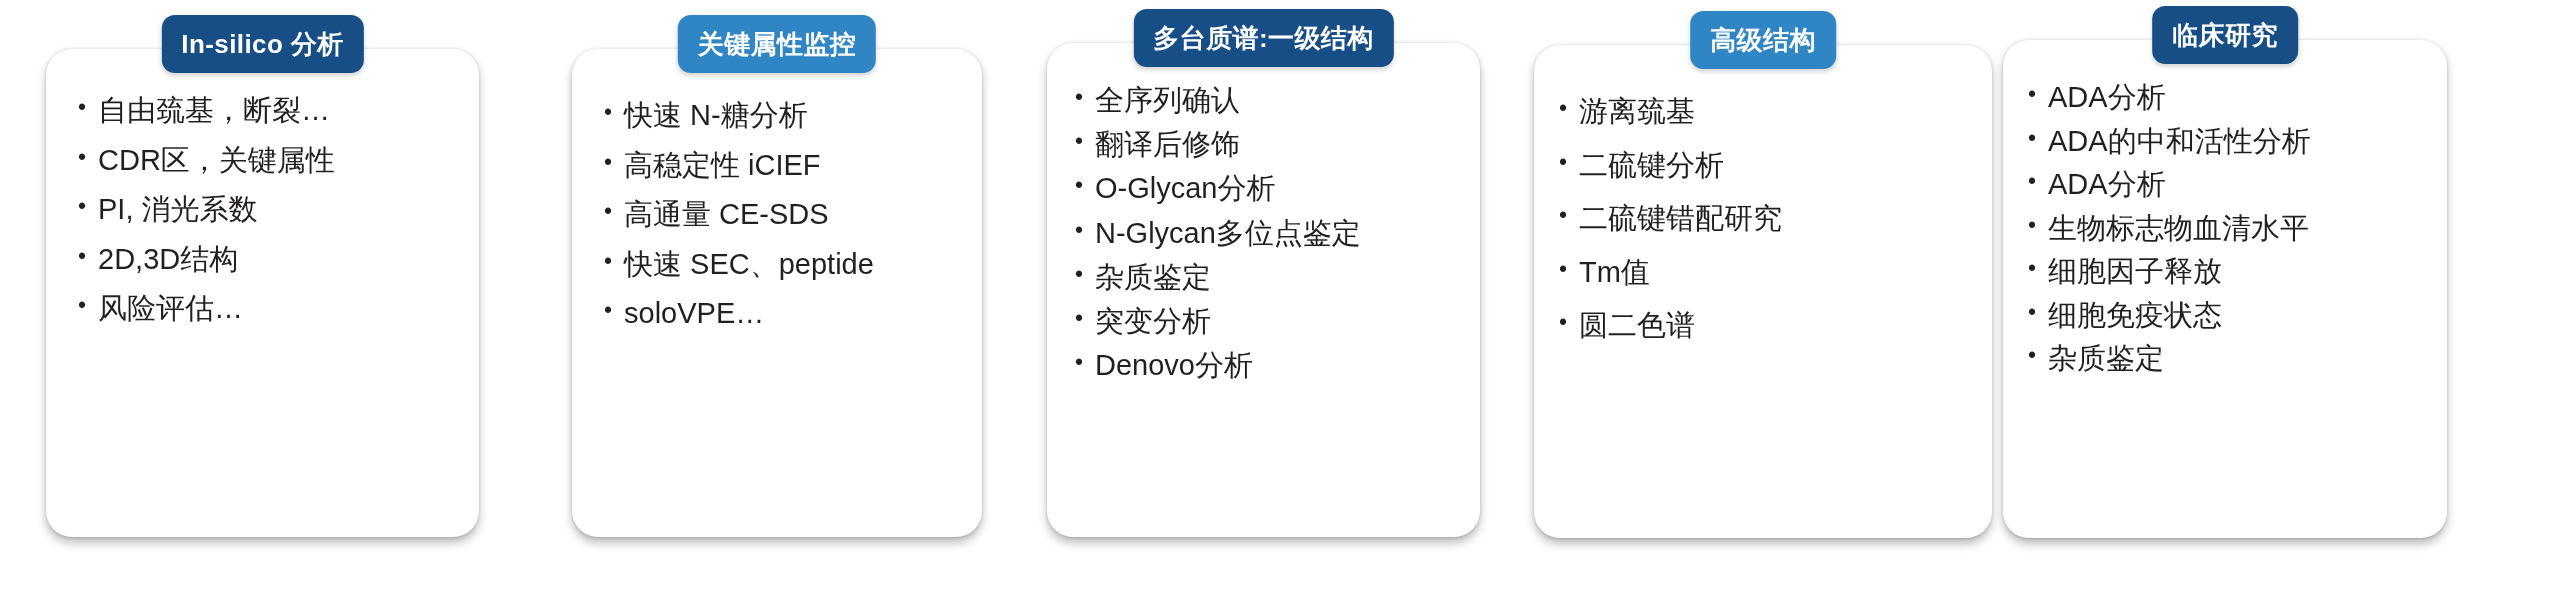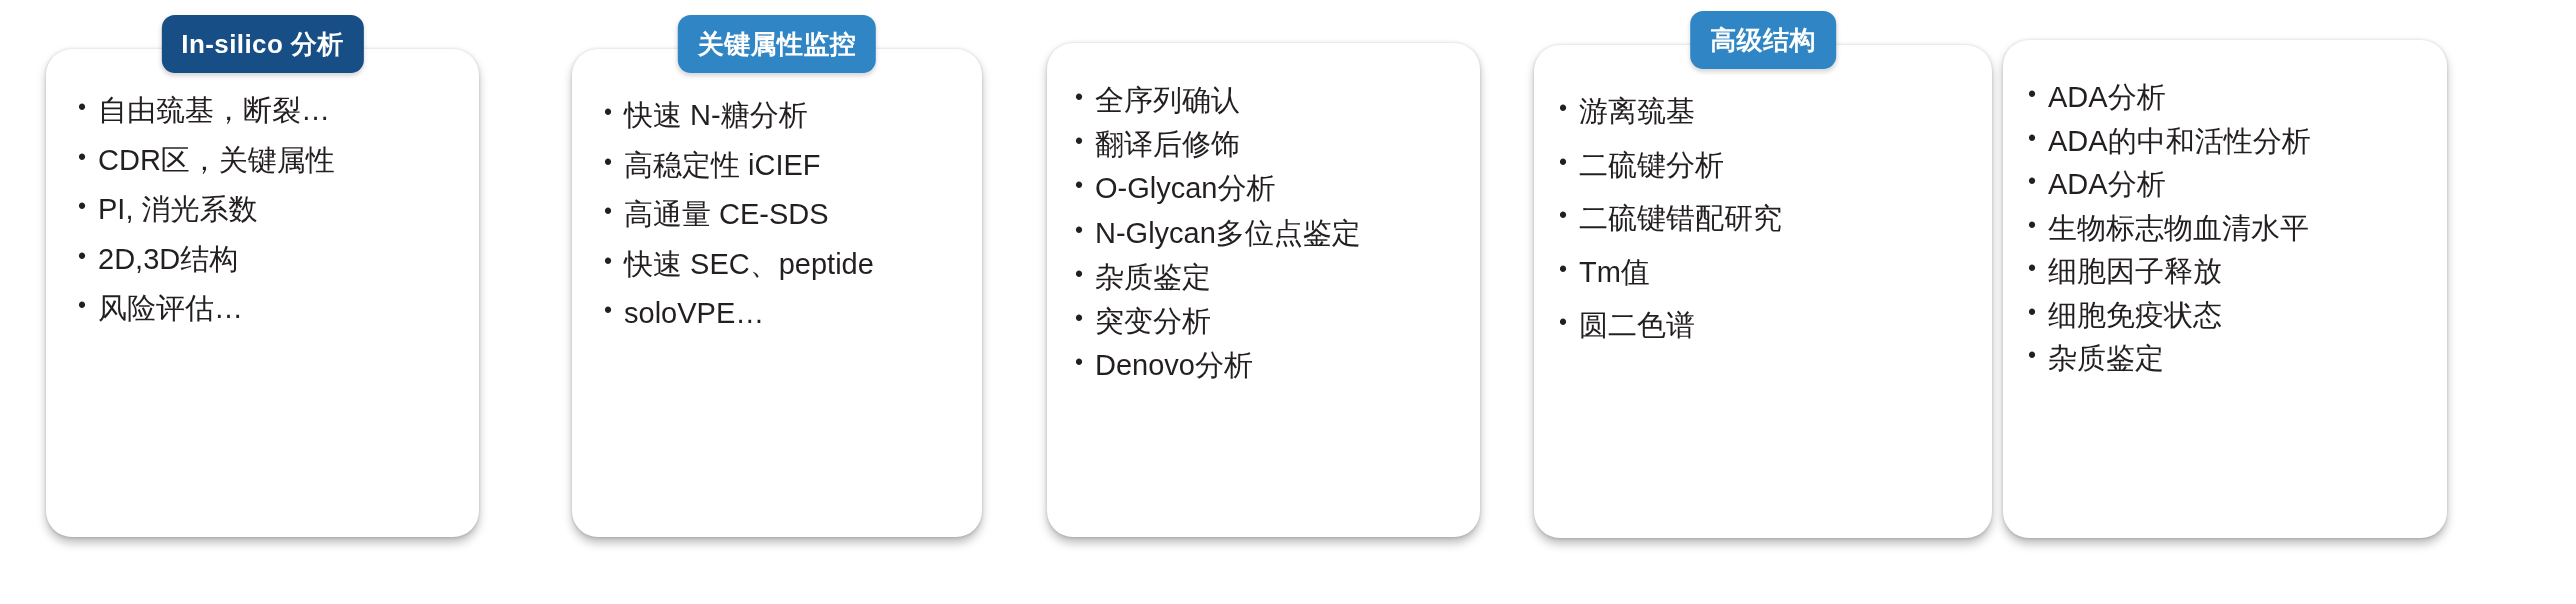--- a/index.html
+++ b/index.html
@@ -146,20 +146,23 @@
           <span class="bullet-dot">•</span>
           <span class="bullet-text">快速 SEC、peptide</span>
         </li>
         <li class="bullet">
           <span class="bullet-dot">•</span>
           <span class="bullet-text">soloVPE…</span>
         </li>
       </ul>
     </div>
     <div class="card card-2">
+      <div class="pill" style="background: rgb(23, 78, 134);">
+        <span class="pill-label">多台质谱:一级结构</span>
+      </div>
       <ul class="bullets">
         <li class="bullet">
           <span class="bullet-dot">•</span>
           <span class="bullet-text">全序列确认</span>
         </li>
         <li class="bullet">
           <span class="bullet-dot">•</span>
           <span class="bullet-text">翻译后修饰</span>
         </li>
         <li class="bullet">
@@ -205,20 +208,23 @@
           <span class="bullet-dot">•</span>
           <span class="bullet-text">Tm值</span>
         </li>
         <li class="bullet">
           <span class="bullet-dot">•</span>
           <span class="bullet-text">圆二色谱</span>
         </li>
       </ul>
     </div>
     <div class="card card-4">
+      <div class="pill" style="background: rgb(23, 78, 134);">
+        <span class="pill-label">临床研究</span>
+      </div>
       <ul class="bullets">
         <li class="bullet">
           <span class="bullet-dot">•</span>
           <span class="bullet-text">ADA分析</span>
         </li>
         <li class="bullet">
           <span class="bullet-dot">•</span>
           <span class="bullet-text">ADA的中和活性分析</span>
         </li>
         <li class="bullet">

